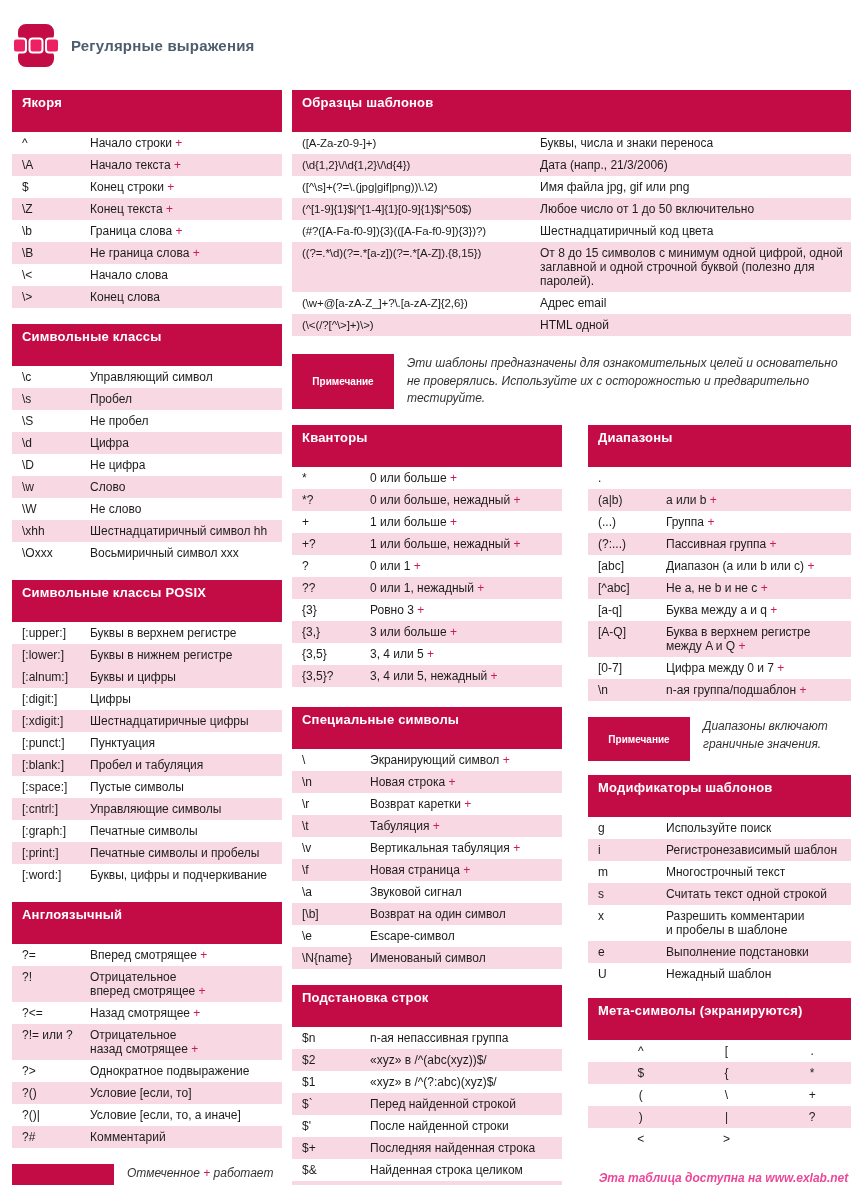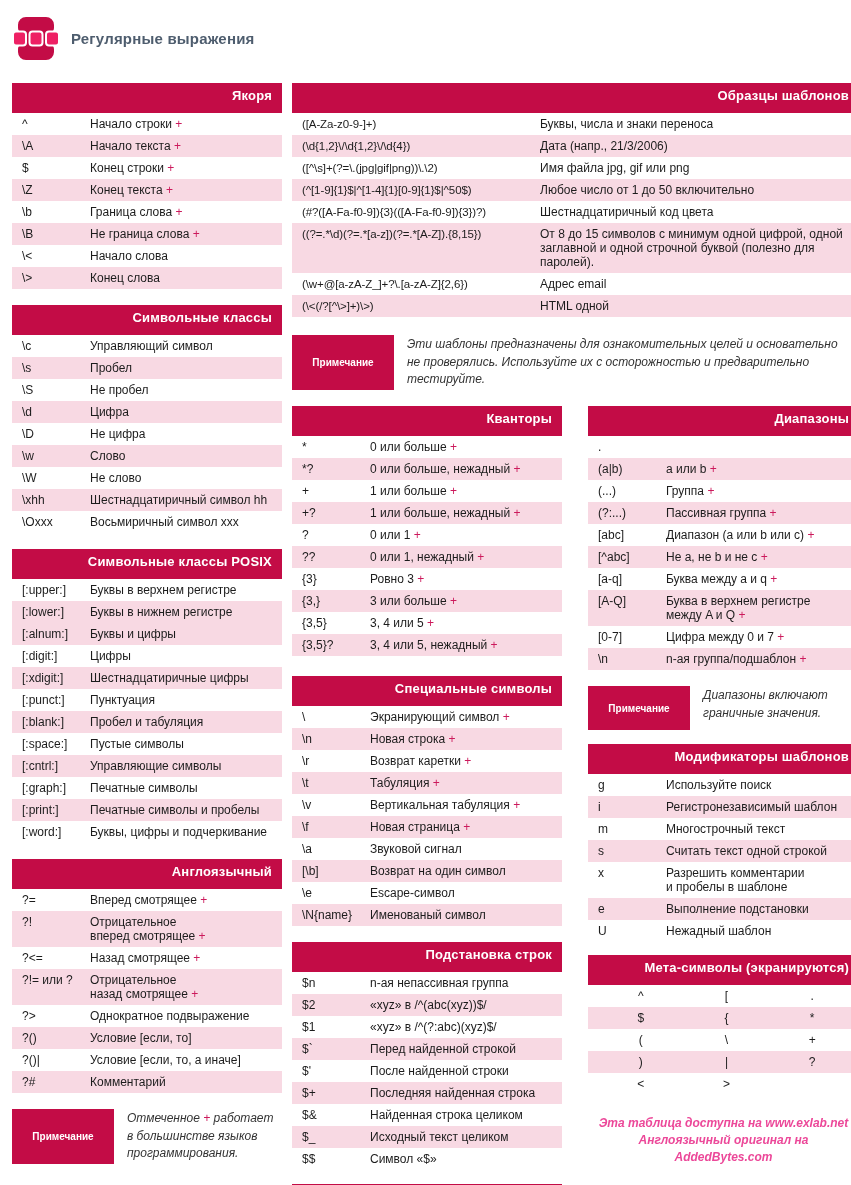--- a/index.html
+++ b/index.html
@@ -4,37 +4,37 @@
 <style>
   * { margin:0; padding:0; box-sizing:border-box; }
   html,body { background:#fff; }
   body {
     width:851px; height:1185px; overflow:hidden; position:relative;
     font-family:"Liberation Sans", sans-serif; color:#1C1C1C;
   }
   .page { padding:0 8px 0 12px; }
 
   
-  .page-header { display:flex; align-items:center; gap:11px; padding-top:9px; height:68px; }
+  .page-header { display:flex; align-items:center; gap:11px; padding-top:9px; height:68px;margin-top:7px; }
   .logo { width:48px; height:45px; flex:0 0 48px; }
   .page-title { font-size:15px; font-weight:bold; color:var(--title-gray,#4E5D6E); letter-spacing:.2px; }
 
   
   .layout { display:flex; gap:10px; margin-top:15px; }
   .col-left  { flex:0 0 270px; width:270px; }
   .main-area { flex:1 1 auto; }
   .two-cols { display:flex; gap:26px; margin-top:16px; }
   .col-mid   { flex:0 0 270px; width:270px; }
   .col-right { flex:0 0 271px; width:271px; }
 
   
   .panel { margin-bottom:16px; }
   .panel-header {
     background:var(--crimson,#C30C46); color:#fff; font-size:13px; font-weight:bold;
-    height:30px; line-height:26px; padding:0 10px; letter-spacing:.2px;text-align:right;
+    height:42px; line-height:26px; padding:0 10px; letter-spacing:.2px;
   }
   .row { display:flex; align-items:flex-start; padding:4px 4px 4px 10px; min-height:22px; font-size:12px; line-height:14px; background:#fff; }
   .row-alt { background:var(--pink-row,#F8D9E3); }
   .cell-code { flex:0 0 68px; white-space:pre; padding-right:4px; }
   .cell-desc { flex:1 1 auto; white-space:pre-line; }
   .plus { color:var(--plus,#CC1A5C); }
 
   
   .samples-rows .cell-code { flex:0 0 238px; font-size:11.5px; letter-spacing:-0.1px; }
 

